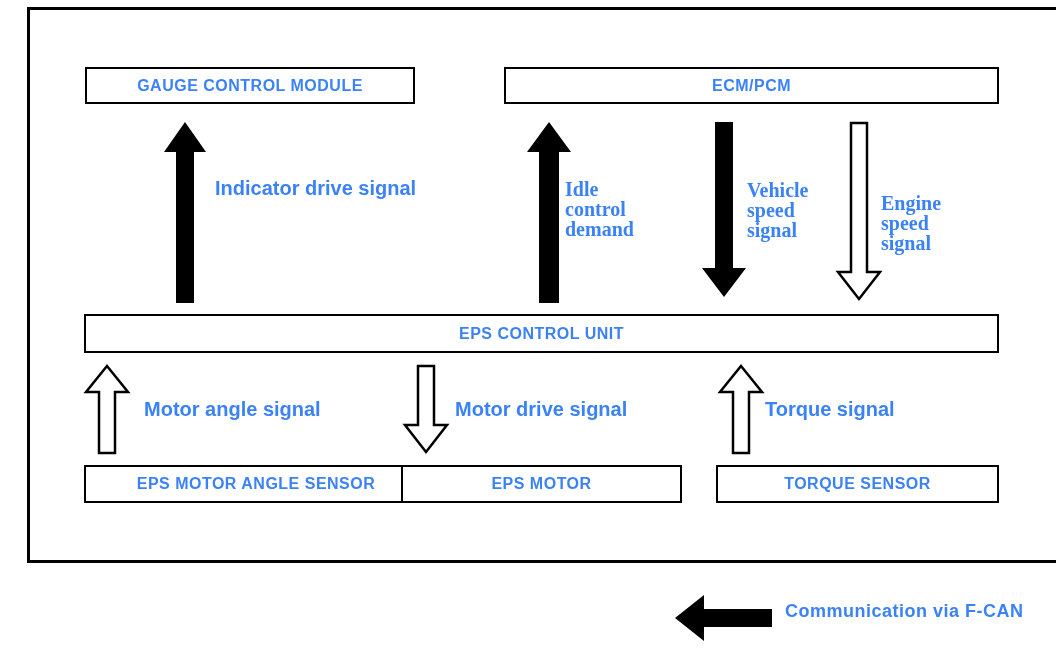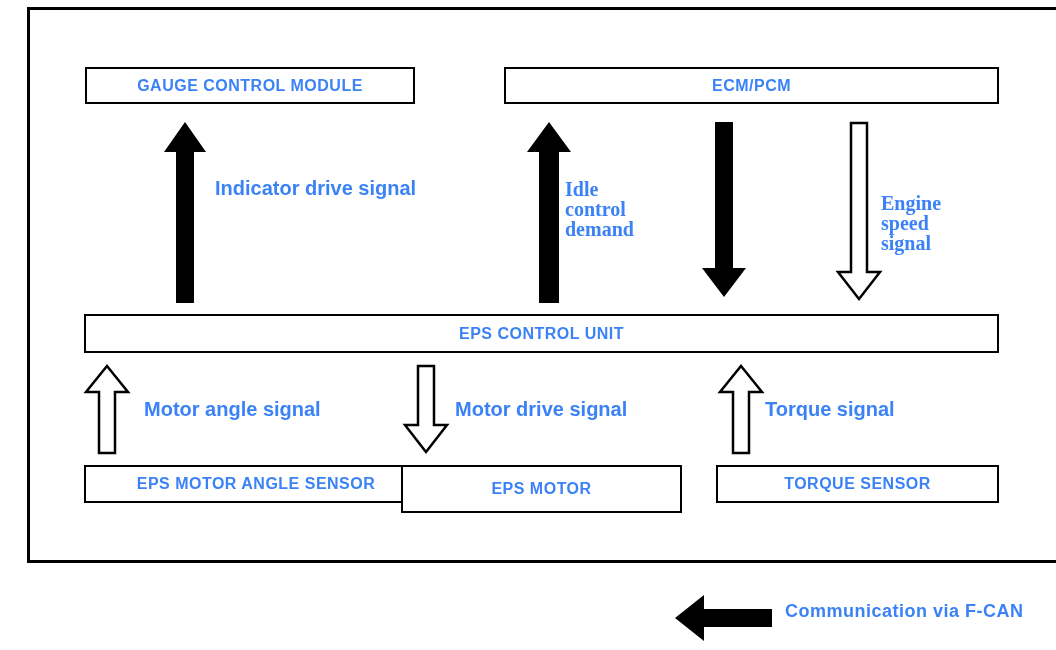--- a/index.html
+++ b/index.html
@@ -37,21 +37,21 @@
     justify-content: center;
     font-size: 16px;
     font-weight: bold;
     letter-spacing: 0.5px;
     white-space: nowrap;
   }
   .node.gauge   { left: 63px;  top: 67px;  width: 330px; height: 37px; }
   .node.ecm     { left: 482px; top: 67px;  width: 495px; height: 37px; }
   .node.epscu   { left: 62px;  top: 314px; width: 915px; height: 39px; }
   .node.angle   { left: 62px;  top: 465px; width: 344px; height: 38px; }
-  .node.motor   { left: 379px; top: 465px; width: 281px; height: 48px; }
+  .node.motor   { left: 379px; top: 465px; width: 281px; height: 38px; }
   .node.torque  { left: 694px; top: 465px; width: 283px; height: 38px; justify-content: center; }
 
   .arrow-layer {
     position: absolute;
     left: 0;
     top: 0;
     width: 1056px;
     height: 650px;
   }
 
@@ -121,20 +121,21 @@
   </div>
   <div class="node motor">
     <span>EPS MOTOR</span>
   </div>
   <div class="node torque">
     <span>TORQUE SENSOR</span>
   </div>
 
   <div class="siglabel lbl-indicator">Indicator drive signal</div>
   <div class="siglabel wrap lbl-idle">Idle control demand</div>
+  <div class="siglabel wrap lbl-vehicle">Vehicle speed signal</div>
   <div class="siglabel wrap lbl-engine">Engine speed signal</div>
   <div class="siglabel lbl-motor-angle">Motor angle signal</div>
   <div class="siglabel lbl-motor-drive">Motor drive signal</div>
   <div class="siglabel lbl-torque">Torque signal</div>
 
   <div class="legend-label">Communication via F-CAN</div>
 
 </div>
 
 </body></html>

